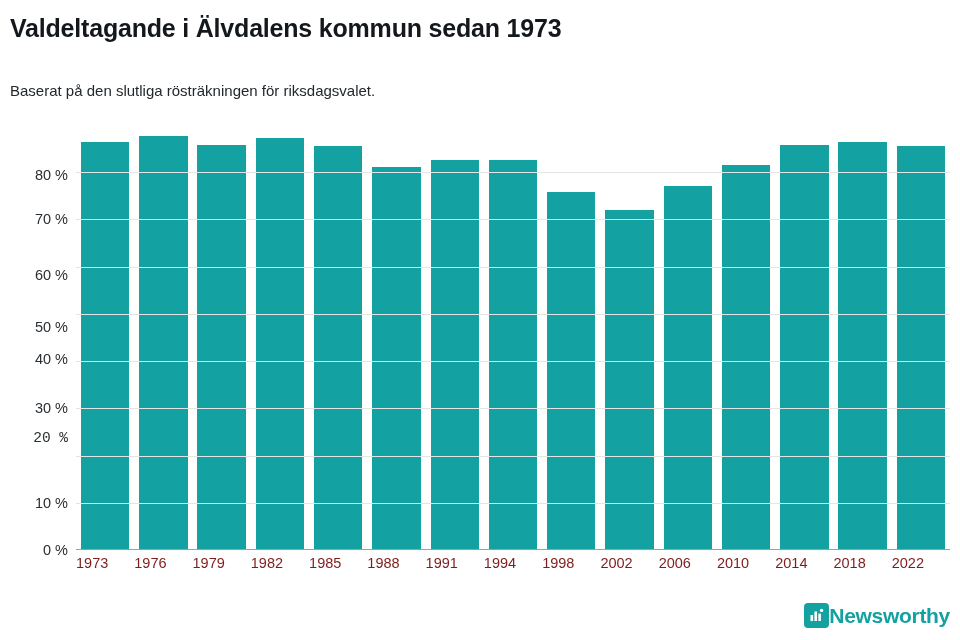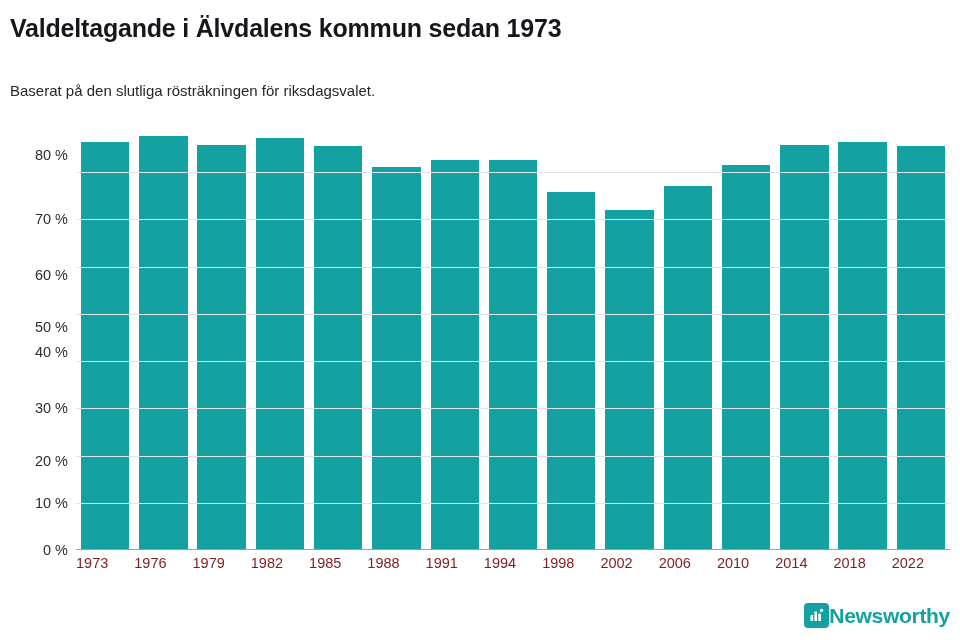--- a/index.html
+++ b/index.html
@@ -151,27 +151,27 @@
 
 <div class="page">
 
   <div class="chart-title">Valdeltagande i Älvdalens kommun sedan 1973</div>
   <div class="chart-subtitle">Baserat på den slutliga rösträkningen för riksdagsvalet.</div>
 
   <div class="plot-wrap">
     <div class="y-axis">
         <div class="y-tick" style="top: 425px;">0 %</div>
         <div class="y-tick" style="top: 377.778px;">10 %</div>
-        <div class="y-tick" style="top: 336px;">20 %</div>
+        <div class="y-tick" style="top: 313px; font-family: Liberation Mono, monospace;">20 %</div>
         <div class="y-tick" style="top: 283.333px;">30 %</div>
-        <div class="y-tick" style="top: 227px; text-align: center;">40 %</div>
+        <div class="y-tick" style="top: 234px; text-align: center;">40 %</div>
         <div class="y-tick" style="top: 202px;">50 %</div>
         <div class="y-tick" style="top: 141.667px; margin-top: 8px;">60 %</div>
         <div class="y-tick" style="top: 94.4444px;">70 %</div>
-        <div class="y-tick" style="top: 30px;">80 %</div>
+        <div class="y-tick" style="top: 50px;">80 %</div>
       </div>
     <div class="plot">
       <div class="axis-baseline"></div>
       <div class="bars">
           <div class="bar-slot">
             <div class="bar" title="1973: 86.2" style="height: 407.056px; background: rgb(19, 161, 161);"></div>
           </div>
           <div class="bar-slot">
             <div class="bar" title="1976: 87.4" style="height: 412.722px; background: rgb(19, 161, 161);"></div>
           </div>

